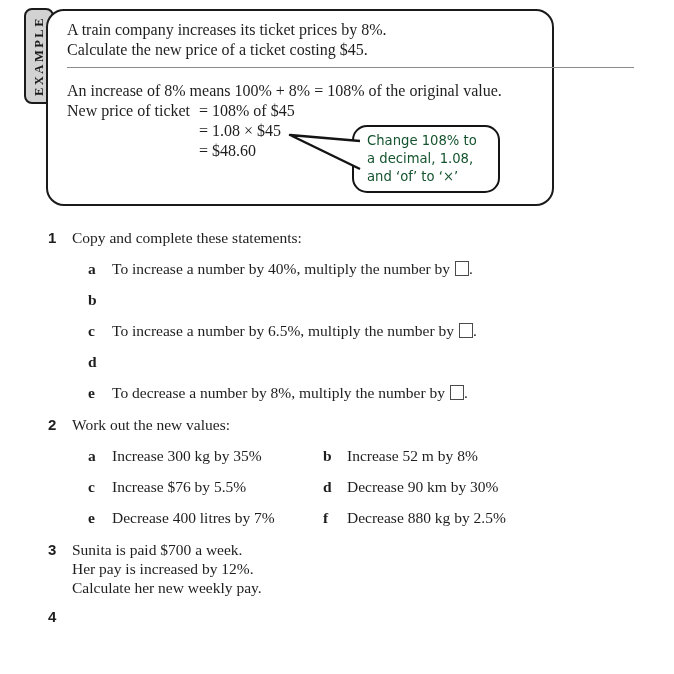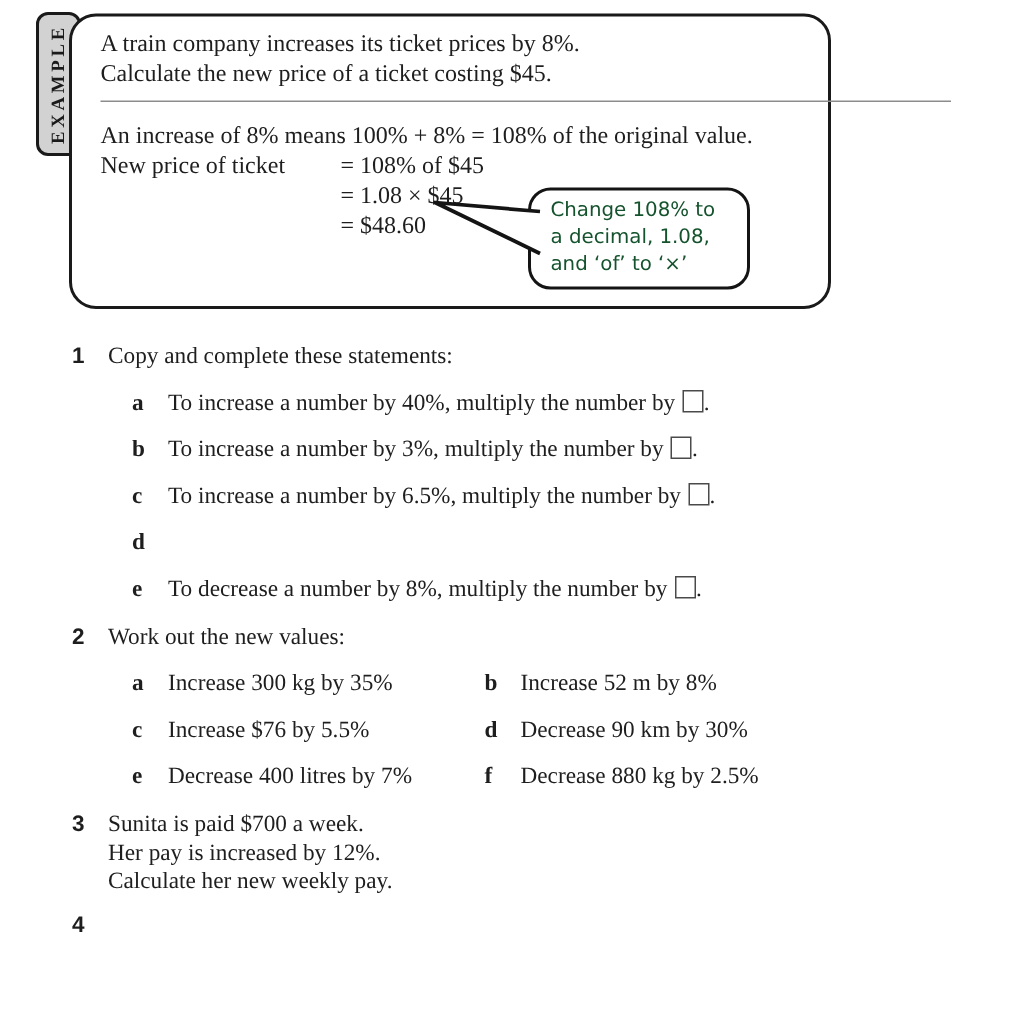--- a/index.html
+++ b/index.html
@@ -28,21 +28,21 @@
     z-index:2;box-sizing:border-box;
     padding:9px 19px 0 19px;
     font-size:16px;line-height:20px;
   }
   .divider{
     border:none;border-top:1.2px solid #8c8c8c;
     margin:7px 0 13px 0;width:567px;
   }
   .sol-row{display:flex;}
   .sol-lead{width:132px;flex:0 0 132px;}
-  .eq-col div{white-space:nowrap;margin-left:28px;}
+  .eq-col div{white-space:nowrap;}
   
   .callout{
     position:absolute;left:304px;top:114px;width:148px;height:68px;
     background:#fff;border:2.5px solid #141414;border-radius:15px;
     box-sizing:border-box;padding:5px 0 0 13px;
     font-family:"DejaVu Sans", sans-serif;
     font-size:13.2px;line-height:18px;color:#14532d;
     z-index:3;
   }
   .callout-tail{
@@ -107,21 +107,20 @@
     <span class="q-num">1</span>
     <span>Copy and complete these statements:</span>
   </div>
   <div class="q-items">
     <div class="q-item">
       <span class="item-label">a</span>
       <span><span>To increase a number by 40%, multiply the number by</span><span class="ans-box"></span><span>.</span></span>
     </div>
     <div class="q-item">
       <span class="item-label">b</span>
-      <span><span>To increase a number by 3%, multiply the number by</span><span class="ans-box"></span><span>.</span></span>
     </div>
     <div class="q-item">
       <span class="item-label">c</span>
       <span><span>To increase a number by 6.5%, multiply the number by</span><span class="ans-box"></span><span>.</span></span>
     </div>
     <div class="q-item">
       <span class="item-label">d</span>
     </div>
     <div class="q-item">
       <span class="item-label">e</span>

